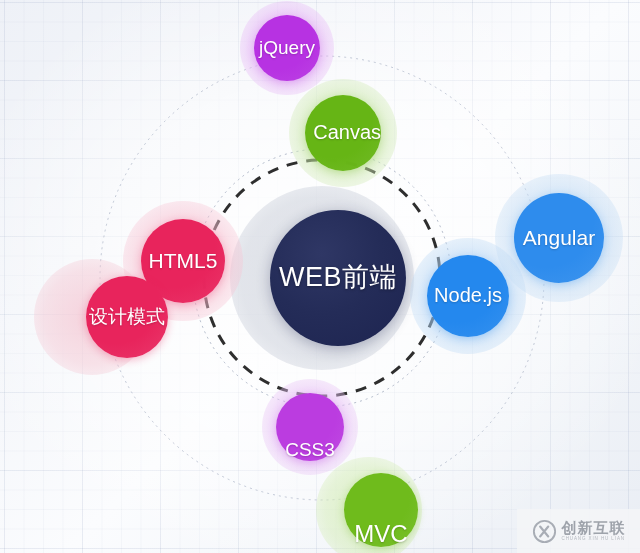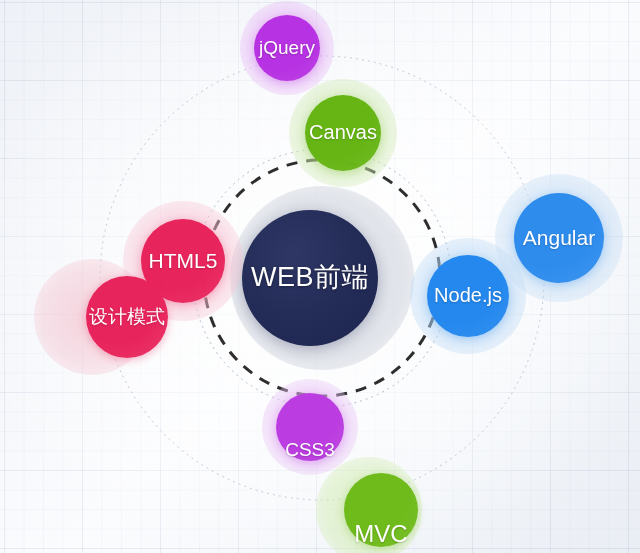--- a/index.html
+++ b/index.html
@@ -67,21 +67,21 @@
 
   
   #center-halo {
     position: absolute;
     left: 230px; top: 186px;
     width: 184px; height: 184px;
     border-radius: 50%;
     background: radial-gradient(circle at 50% 50%, rgba(196,201,212,0.55) 0%, rgba(200,205,216,0.52) 62%, rgba(214,219,229,0.30) 86%, rgba(230,234,242,0.0) 100%);
   }
   #center-node {
-    left: 242px; top: 210px;
+    left: 270px; top: 210px;
     width: 136px; height: 136px;
     background: radial-gradient(circle at 38% 32%, #2f3765 0%, #242c58 48%, #1d2450 100%);
     box-shadow: 0 3px 14px rgba(30,38,80,0.30);
     flex-direction: row;
     font-size: 27px;
     letter-spacing: 0.5px;
   }
   #center-node .node-label { text-shadow: 0 1px 3px rgba(0,0,0,0.35); }
 
   
@@ -138,21 +138,21 @@
   <div id="center-node" class="node">
     <span class="node-label">WEB前端</span>
   </div>
 
   <div id="node-layer">
       <div class="halo" style="left: 240.14px; top: 1.14px; width: 93.72px; height: 93.72px; background: radial-gradient(circle, rgba(231, 185, 246, 0.8) 0%, rgba(231, 185, 246, 0.5) 58%, rgba(231, 185, 246, 0) 100%);"></div>
       <div class="node" style="left: 254px; top: 15px; width: 66px; height: 66px; font-size: 19px; background: radial-gradient(circle at 36% 30%, rgb(183, 50, 226) 0%, rgb(183, 50, 226) 55%, rgba(183, 50, 226, 0.9) 100%); box-shadow: rgba(183, 50, 226, 0.333) 0px 2px 9px;">
         <span class="node-label">jQuery</span>
       </div>
       <div class="halo" style="left: 289.04px; top: 79.04px; width: 107.92px; height: 107.92px; background: radial-gradient(circle, rgba(207, 233, 178, 0.8) 0%, rgba(207, 233, 178, 0.5) 58%, rgba(207, 233, 178, 0) 100%);"></div>
-      <div class="node" style="left: 305px; top: 95px; width: 76px; height: 76px; font-size: 20px; background: radial-gradient(circle at 36% 30%, rgb(102, 181, 21) 0%, rgb(102, 181, 21) 55%, rgba(102, 181, 21, 0.9) 100%); box-shadow: rgba(102, 181, 21, 0.333) 0px 2px 9px;">
+      <div class="node" style="left: 305px; top: 95px; width: 76px; height: 76px; font-size: 20px; background: radial-gradient(circle at 36% 30%, rgb(102, 181, 21) 0%, rgb(102, 181, 21) 55%, rgba(102, 181, 21, 0.9) 100%); box-shadow: rgba(102, 181, 21, 0.333) 0px 2px 9px; justify-content: flex-end;">
         <span class="node-label">Canvas</span>
       </div>
       <div class="halo" style="left: 123.36px; top: 201.36px; width: 119.28px; height: 119.28px; background: radial-gradient(circle, rgba(247, 195, 211, 0.8) 0%, rgba(247, 195, 211, 0.5) 58%, rgba(247, 195, 211, 0) 100%);"></div>
       <div class="node" style="left: 141px; top: 219px; width: 84px; height: 84px; font-size: 21px; background: radial-gradient(circle at 36% 30%, rgb(232, 36, 92) 0%, rgb(232, 36, 92) 55%, rgba(232, 36, 92, 0.9) 100%); box-shadow: rgba(232, 36, 92, 0.333) 0px 2px 9px;">
         <span class="node-label">HTML5</span>
       </div>
       <div class="halo" style="left: 33.78px; top: 258.78px; width: 116.44px; height: 116.44px; background: radial-gradient(circle, rgba(244, 200, 212, 0.8) 0%, rgba(244, 200, 212, 0.5) 58%, rgba(244, 200, 212, 0) 100%);"></div>
       <div class="node" style="left: 51px; top: 276px; width: 82px; height: 82px; font-size: 19px; background: radial-gradient(circle at 36% 30%, rgb(232, 36, 92) 0%, rgb(232, 36, 92) 55%, rgba(232, 36, 92, 0.9) 100%); box-shadow: rgba(232, 36, 92, 0.333) 0px 2px 9px; margin-left: 35px;">
         <span class="node-label">设计模式</span>
       </div>
@@ -167,14 +167,25 @@
       <div class="halo" style="left: 261.72px; top: 378.72px; width: 96.56px; height: 96.56px; background: radial-gradient(circle, rgba(232, 194, 245, 0.8) 0%, rgba(232, 194, 245, 0.5) 58%, rgba(232, 194, 245, 0) 100%);"></div>
       <div class="node" style="left: 276px; top: 393px; width: 68px; height: 68px; font-size: 19px; background: radial-gradient(circle at 36% 30%, rgb(187, 60, 224) 0%, rgb(187, 60, 224) 55%, rgba(187, 60, 224, 0.9) 100%); box-shadow: rgba(187, 60, 224, 0.333) 0px 2px 9px; align-items: flex-end;">
         <span class="node-label">CSS3</span>
       </div>
       <div class="halo" style="left: 316.46px; top: 457.46px; width: 105.08px; height: 105.08px; background: radial-gradient(circle, rgba(211, 236, 180, 0.8) 0%, rgba(211, 236, 180, 0.5) 58%, rgba(211, 236, 180, 0) 100%);"></div>
       <div class="node" style="left: 344px; top: 473px; width: 74px; height: 74px; font-size: 24px; background: radial-gradient(circle at 36% 30%, rgb(111, 187, 28) 0%, rgb(111, 187, 28) 55%, rgba(111, 187, 28, 0.9) 100%); box-shadow: rgba(111, 187, 28, 0.333) 0px 2px 9px; align-items: flex-end;">
         <span class="node-label">MVC</span>
       </div>
     </div>
 
+  <div id="watermark">
+    <svg class="wm-mark" viewBox="0 0 40 40">
+      <circle cx="20" cy="20" r="17" fill="none" stroke="#a8adb5" stroke-width="3"></circle>
+      <path d="M26 12 L13 28 M13 12 L26 28" stroke="#a8adb5" stroke-width="3.4" fill="none" stroke-linecap="round"></path>
+      <path d="M27 13 A10 10 0 1 0 27 27" stroke="#ffffff" stroke-width="0" fill="none"></path>
+    </svg>
+    <div class="wm-text">
+      <span class="wm-cn">创新互联</span>
+      <span class="wm-en">CHUANG XIN HU LIAN</span>
+    </div>
+  </div>
 
 </div>
 
 </body></html>

